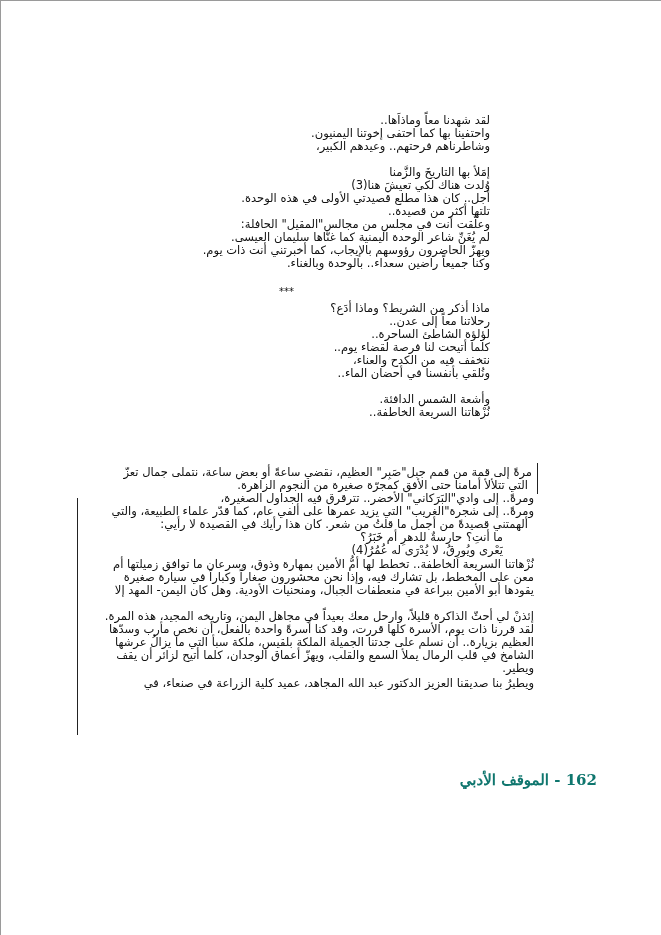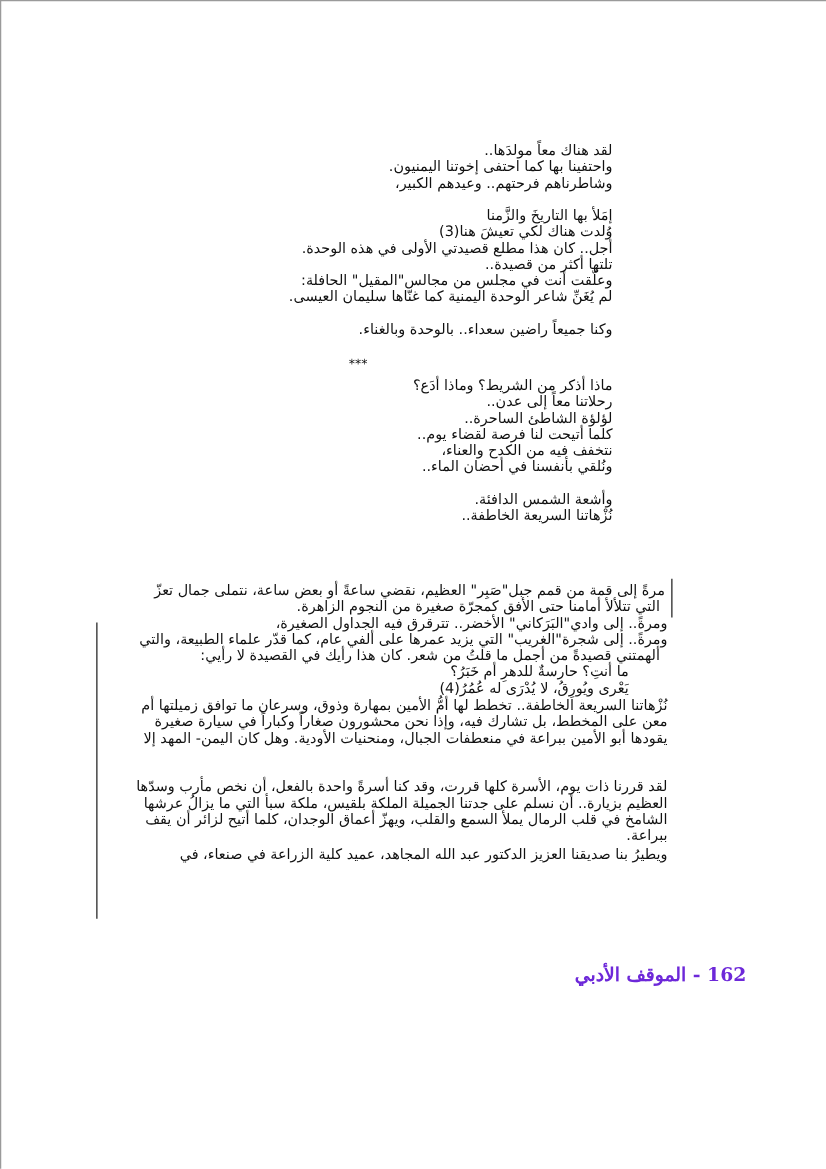--- a/index.html
+++ b/index.html
@@ -15,37 +15,38 @@
       font-family: "DejaVu Sans", sans-serif;
       font-size: 11.5px; line-height: 13px; color: #111;
     }
     .block1 { right: 171px; }
     .block2 { right: 127px; }
     .stars { position: absolute; font-family: "DejaVu Sans", sans-serif; font-size: 10px; color: #111; }
     .bar { position: absolute; width: 1px; background: #222; }
     .footer {
       position: absolute; right: 64px; top: 770px;
       direction: rtl; white-space: nowrap;
-      font-family: "DejaVu Serif", serif; font-weight: bold; font-size: 15px; color: #6d28d9;
+      font-family: "DejaVu Serif", serif; font-weight: bold; font-size: 15px; color: #0f766e;
     }
   </style>
 </head>
 <body>
 
 <div class="page">
 
-  <div class="line block1" style="top:113px">لقد هناك معاً مولدَها..</div>
+  <div class="line block1" style="top:113px">لقد شهدنا معاً وماذاَها..</div>
   <div class="line block1" style="top:126px">واحتفينا بها كما احتفى إخوتنا اليمنيون.</div>
   <div class="line block1" style="top:139px">وشاطرناهم فرحتهم.. وعيدهم الكبير،</div>
   <div class="line block1" style="top:165px">إمَلأ بها التاريخَ والزَّمنا</div>
   <div class="line block1" style="top:178px">وُلدت هناك لكي تعيشَ هنا(3)</div>
   <div class="line block1" style="top:191px">أجل.. كان هذا مطلع قصيدتي الأولى في هذه الوحدة.</div>
   <div class="line block1" style="top:204px">تلتها أكثر من قصيدة..</div>
   <div class="line block1" style="top:230px">لم يُغَنِّ شاعر الوحدة اليمنية كما غنّاها سليمان العيسى.</div>
   <div class="line block1" style="top:217px">وعلّقت أنت في مجلس من مجالس"المقيل" الحافلة:</div>
+  <div class="line block1" style="top:243px">ويهزّ الحاضرون رؤوسهم بالإيجاب، كما أخبرتني أنت ذات يوم.</div>
   <div class="line block1" style="top:256px">وكنا جميعاً راضين سعداء.. بالوحدة وبالغناء.</div>
 
   <div class="stars" style="left:278px; top:285px">***</div>
 
   <div class="line block1" style="top:301px">ماذا أذكر من الشريط؟ وماذا أدَع؟</div>
   <div class="line block1" style="top:314px">رحلاتنا معاً إلى عدن..</div>
   <div class="line block1" style="top:327px">لؤلؤة الشاطئ الساحرة..</div>
   <div class="line block1" style="top:340px">كلما أتيحت لنا فرصة لقضاء يوم..</div>
   <div class="line block1" style="top:353px">نتخفف فيه من الكدح والعناء،</div>
   <div class="line block1" style="top:366px">ونُلقي بأنفسنا في أحضان الماء..</div>
@@ -58,20 +59,21 @@
   <div class="line" style="right:129px; top:465px">مرةً إلى قمة من قمم جبل"صَبِر" العظيم، نقضي ساعةً أو بعض ساعة، نتملى جمال تعزّ</div>
   <div class="line" style="right:133px; top:478px">التي تتلألأ أمامنا حتى الأفق كمجرّة صغيرة من النجوم الزاهرة.</div>
   <div class="line block2" style="top:491px">ومرةً.. إلى وادي"البَرَكاني" الأخضر.. تترقرق فيه الجداول الصغيرة،</div>
   <div class="line block2" style="top:504px">ومرةً.. إلى شجرة"الغريب" التي يزيد عمرها على ألفي عام، كما قدّر علماء الطبيعة، والتي</div>
   <div class="line" style="right:133px; top:517px">ألهمتني قصيدةً من أجمل ما قلتُ من شعر. كان هذا رأيك في القصيدة لا رأيي:</div>
   <div class="line" style="right:158px; top:530px">ما أنتِ؟ حارسةٌ للدهرِ أم خَبَرُ؟</div>
   <div class="line" style="right:158px; top:543px">يَعْرى ويُورِقُ، لا يُدْرَى له عُمُرُ(4)</div>
   <div class="line block2" style="top:557px">نُزْهاتنا السريعة الخاطفة.. تخطط لها أمُّ الأمين بمهارة وذوق، وسرعان ما توافق زميلتها أم</div>
   <div class="line block2" style="top:570px">معن على المخطط، بل تشارك فيه، وإذا نحن محشورون صغاراً وكباراً في سيارة صغيرة</div>
   <div class="line block2" style="top:583px">يقودها أبو الأمين ببراعة في منعطفات الجبال، ومنحنيات الأودية. وهل كان اليمن- المهد إلا</div>
+  <div class="line block2" style="top:609px">إئذنْ لي أحثّ الذاكرة قليلاً، وارحل معك بعيداً في مجاهل اليمن، وتاريخه المجيد، هذه المرة.</div>
   <div class="line block2" style="top:622px">لقد قررنا ذات يوم، الأسرة كلها قررت، وقد كنا أسرةً واحدة بالفعل، أن نخص مأرب وسدّها</div>
   <div class="line block2" style="top:635px">العظيم بزيارة.. أن نسلم على جدتنا الجميلة الملكة بلقيس، ملكة سبأ التي ما يزالُ عرشها</div>
   <div class="line block2" style="top:648px">الشامخ في قلب الرمال يملأ السمع والقلب، ويهزّ أعماق الوجدان، كلما أتيح لزائر أن يقف</div>
-  <div class="line block2" style="top:661px">ببراعة.</div>
+  <div class="line block2" style="top:661px">ويطير.</div>
   <div class="line block2" style="top:676px">ويطيرُ بنا صديقنا العزيز الدكتور عبد الله المجاهد، عميد كلية الزراعة في صنعاء، في</div>
 
   <div class="footer">162 - الموقف الأدبي</div>
 </div>
 
 </body></html>

